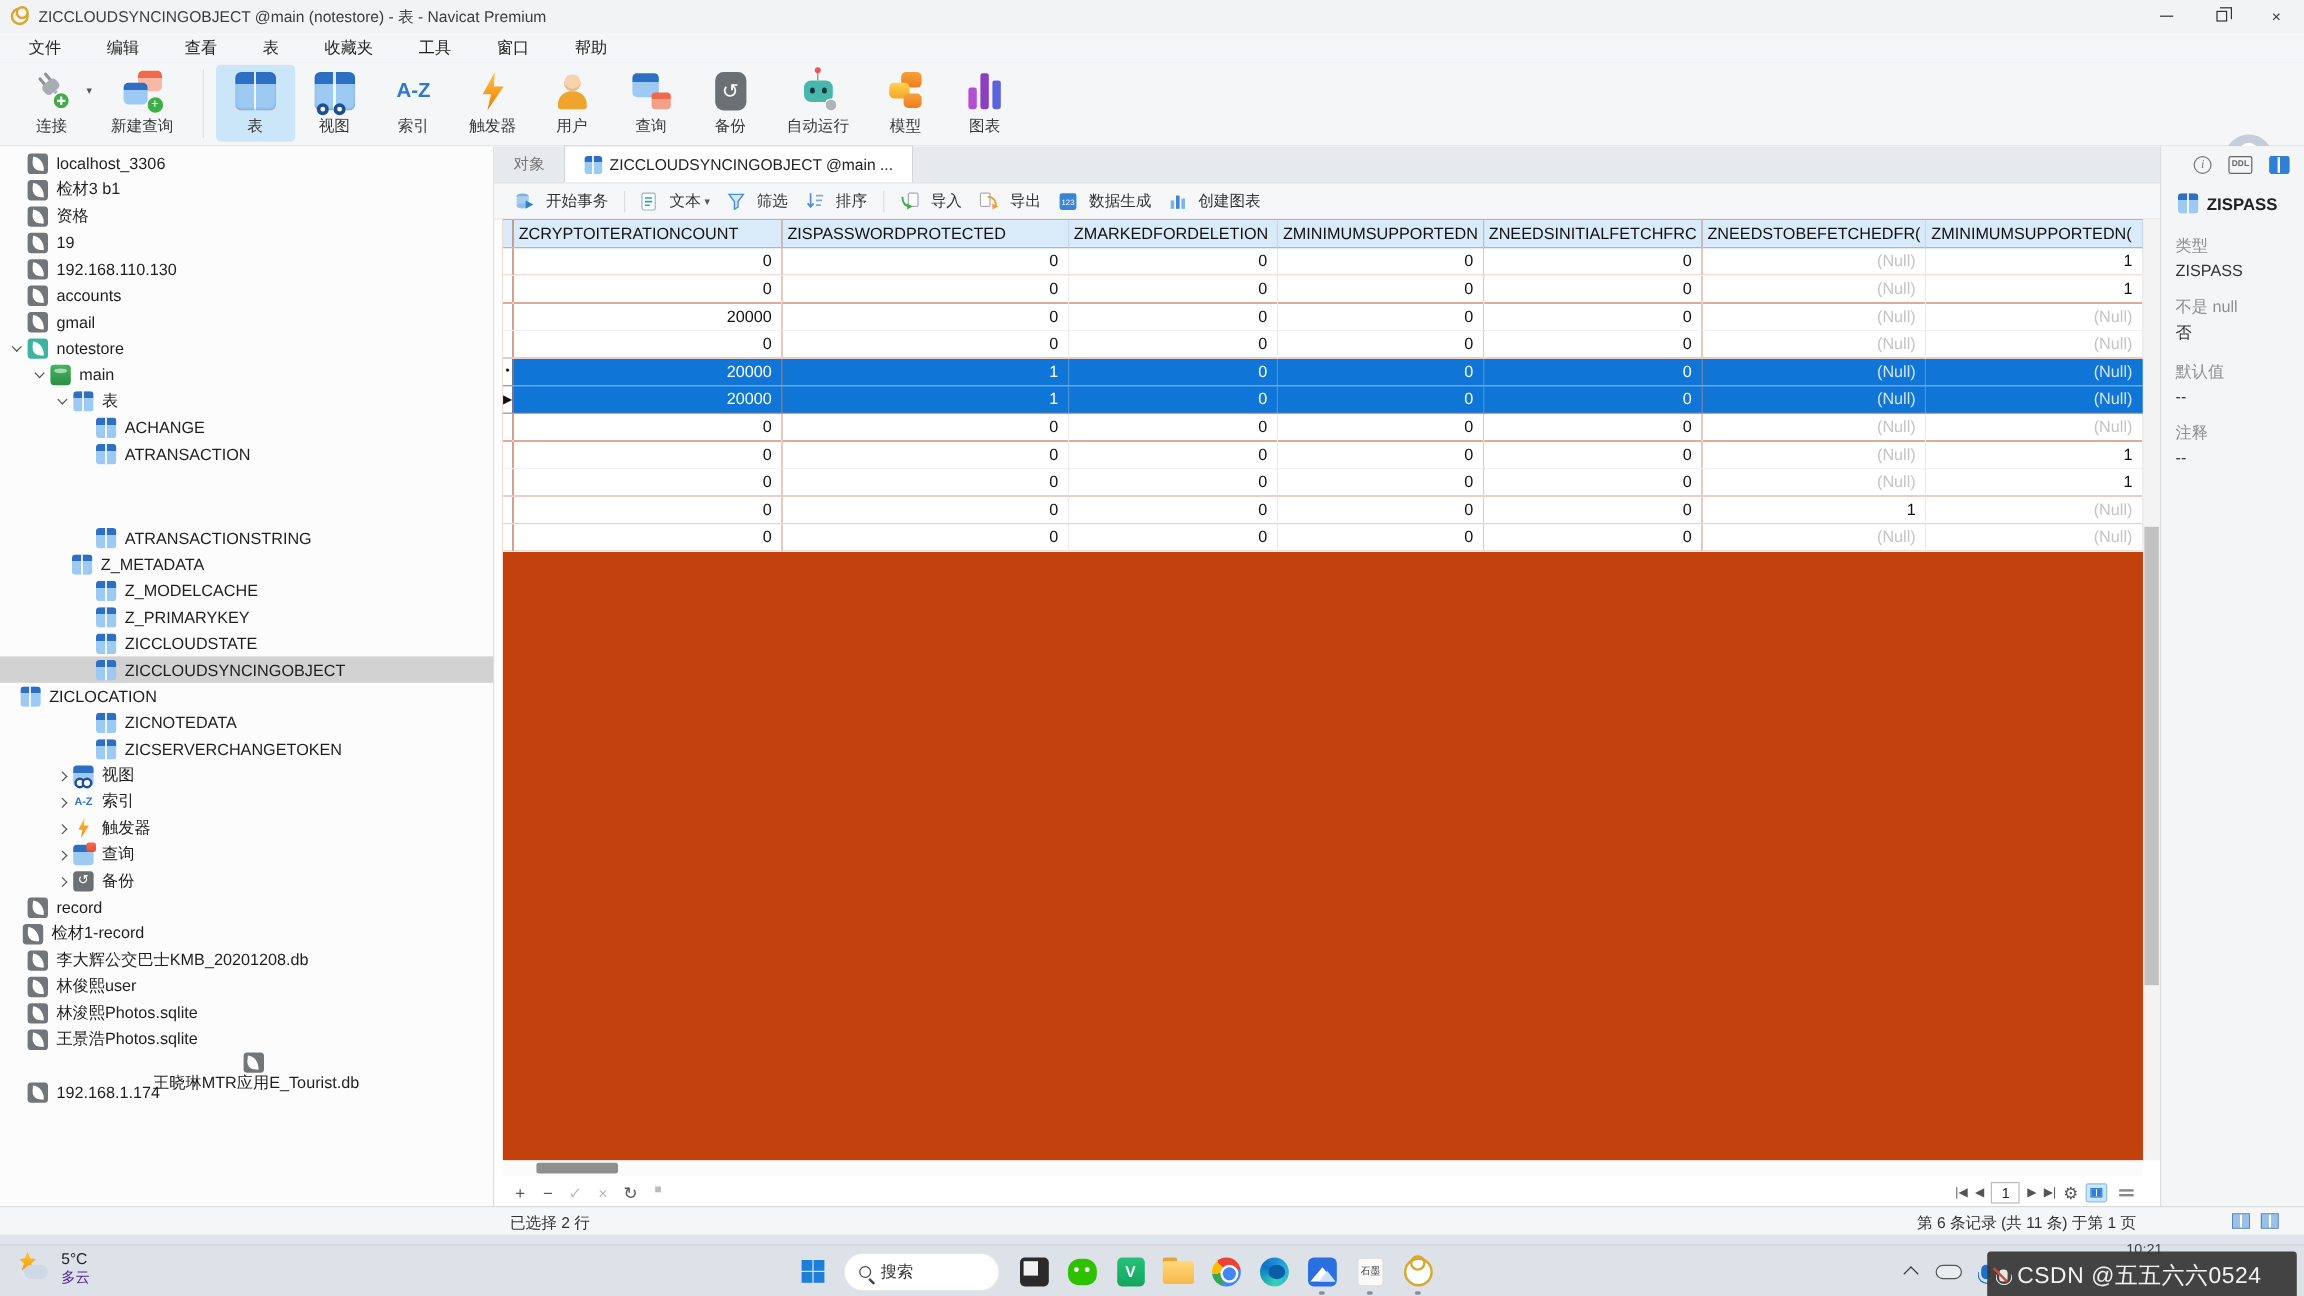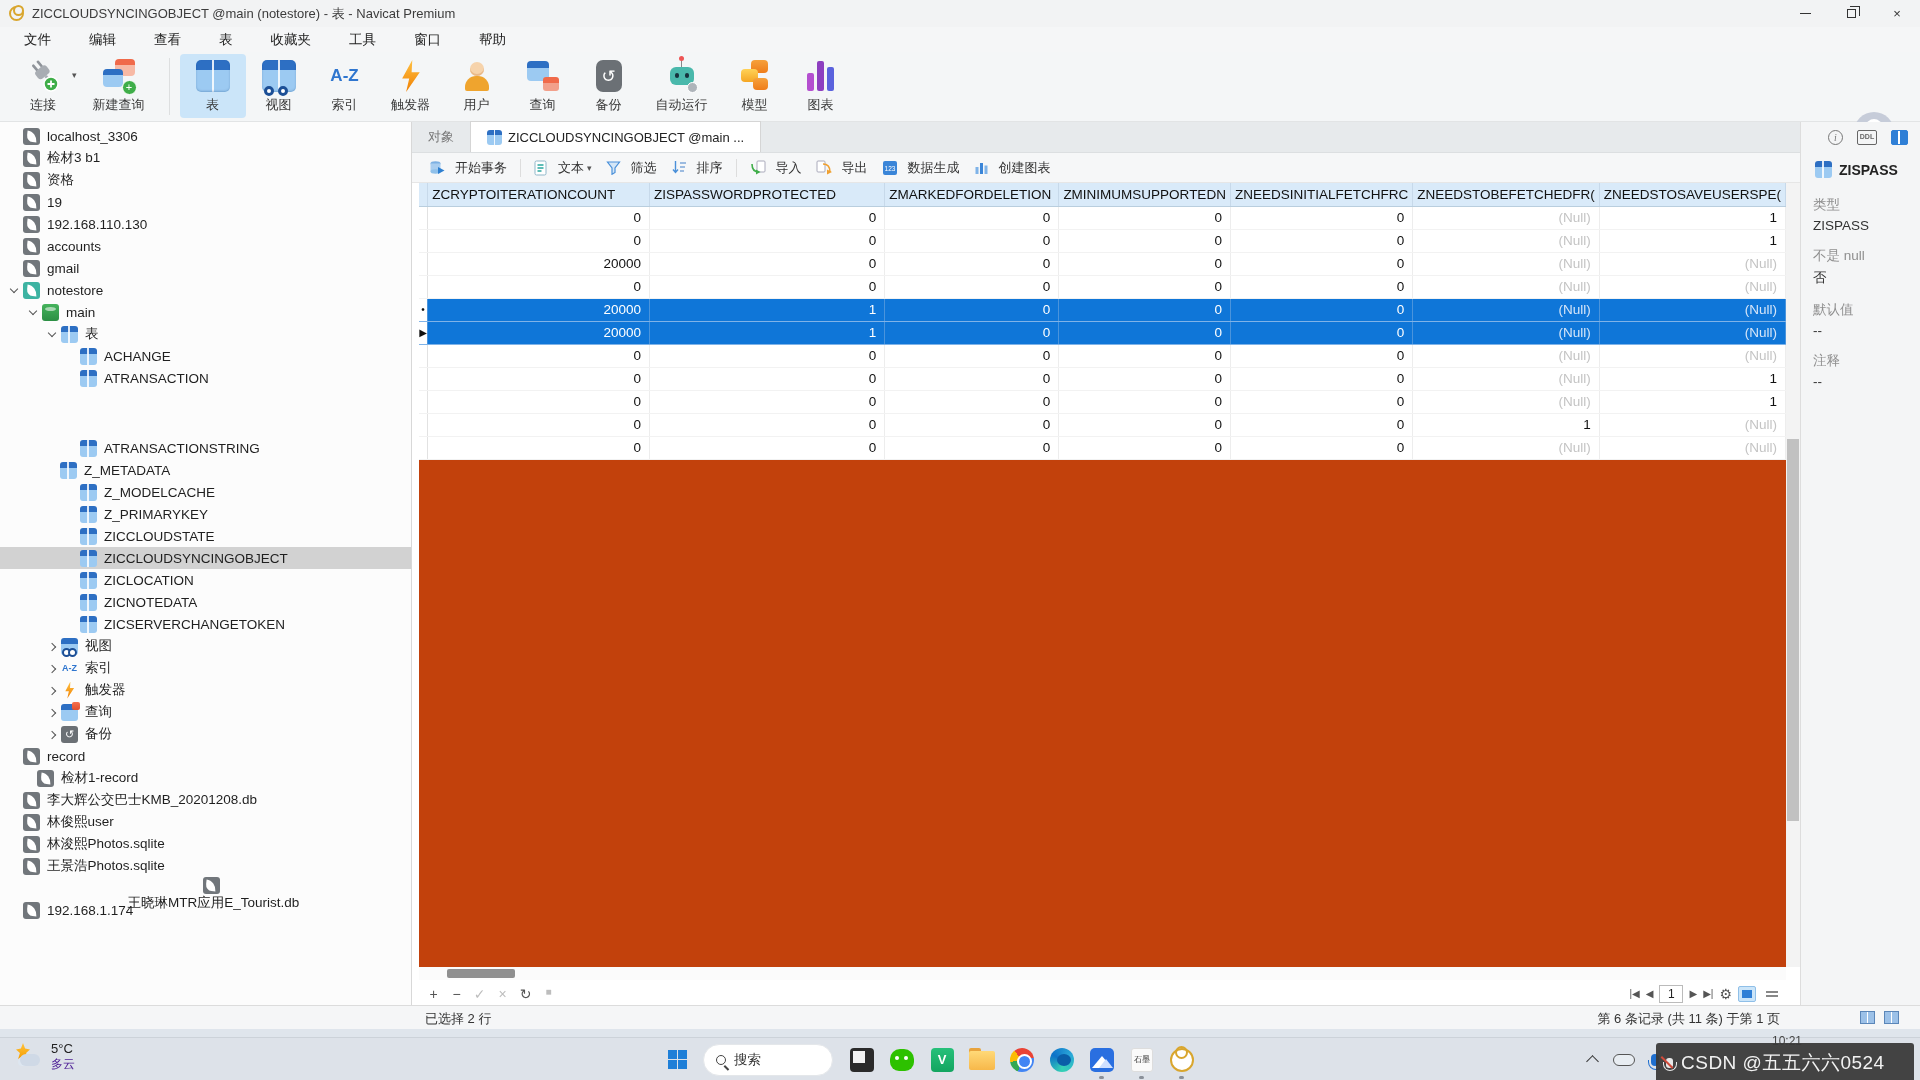--- a/index.html
+++ b/index.html
@@ -425,21 +425,21 @@
       <div class="trow" style="padding-left: 63px;">
         <span class="t-arrow"></span>
         <span class="t-ic ic-tbl"></span>
         <span class="t-label">ZICCLOUDSTATE</span>
       </div>
       <div class="trow selected" style="padding-left: 63px;">
         <span class="t-arrow"></span>
         <span class="t-ic ic-tbl"></span>
         <span class="t-label">ZICCLOUDSYNCINGOBJECT</span>
       </div>
-      <div class="trow" style="padding-left: 63px;">
+      <div class="trow" style="">
         <span class="t-arrow"></span>
         <span class="t-ic ic-tbl"></span>
         <span class="t-label">ZICLOCATION</span>
       </div>
       <div class="trow" style="padding-left: 63px;">
         <span class="t-arrow"></span>
         <span class="t-ic ic-tbl"></span>
         <span class="t-label">ZICNOTEDATA</span>
       </div>
       <div class="trow" style="padding-left: 63px;">
@@ -470,21 +470,21 @@
       <div class="trow" style="padding-left: 44px;">
         <span class="t-arrow"><i class="chev"></i></span>
         <span class="t-ic ic-backup">↺</span>
         <span class="t-label">备份</span>
       </div>
       <div class="trow" style="padding-left: 6px;">
         <span class="t-arrow"></span>
         <span class="t-ic ic-gray"></span>
         <span class="t-label">record</span>
       </div>
-      <div class="trow" style="padding-left: 20px;">
+      <div class="trow" style="padding-left: 2px;">
         <span class="t-arrow"></span>
         <span class="t-ic ic-gray"></span>
         <span class="t-label">检材1-record</span>
       </div>
       <div class="trow" style="padding-left: 6px;">
         <span class="t-arrow"></span>
         <span class="t-ic ic-gray"></span>
         <span class="t-label">李大辉公交巴士KMB_20201208.db</span>
       </div>
       <div class="trow" style="padding-left: 6px;">
@@ -619,21 +619,21 @@
           </colgroup>
           <thead>
             <tr>
               <th class="ind"></th>
               <th>ZCRYPTOITERATIONCOUNT</th>
               <th>ZISPASSWORDPROTECTED</th>
               <th>ZMARKEDFORDELETION</th>
               <th>ZMINIMUMSUPPORTEDN</th>
               <th>ZNEEDSINITIALFETCHFRC</th>
               <th>ZNEEDSTOBEFETCHEDFR(</th>
-              <th>ZNEEDSTOSAVEUSERSPE(</th>
+              <th>ZMINIMUMSUPPORTEDN(</th>
             </tr>
           </thead>
           <tbody>
             <tr>
               <td class="ind"></td>
               <td>0</td>
               <td>0</td>
               <td>0</td>
               <td>0</td>
               <td>0</td>

